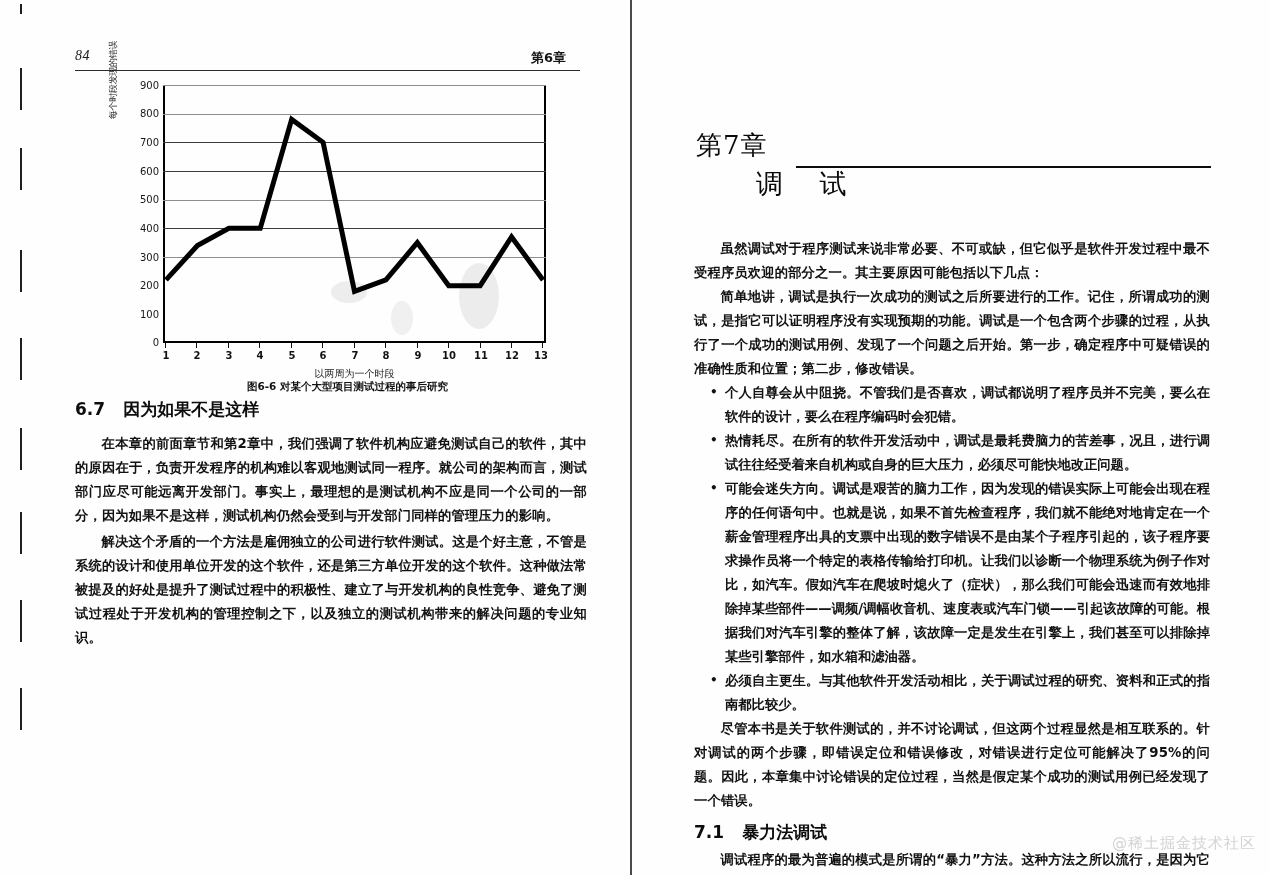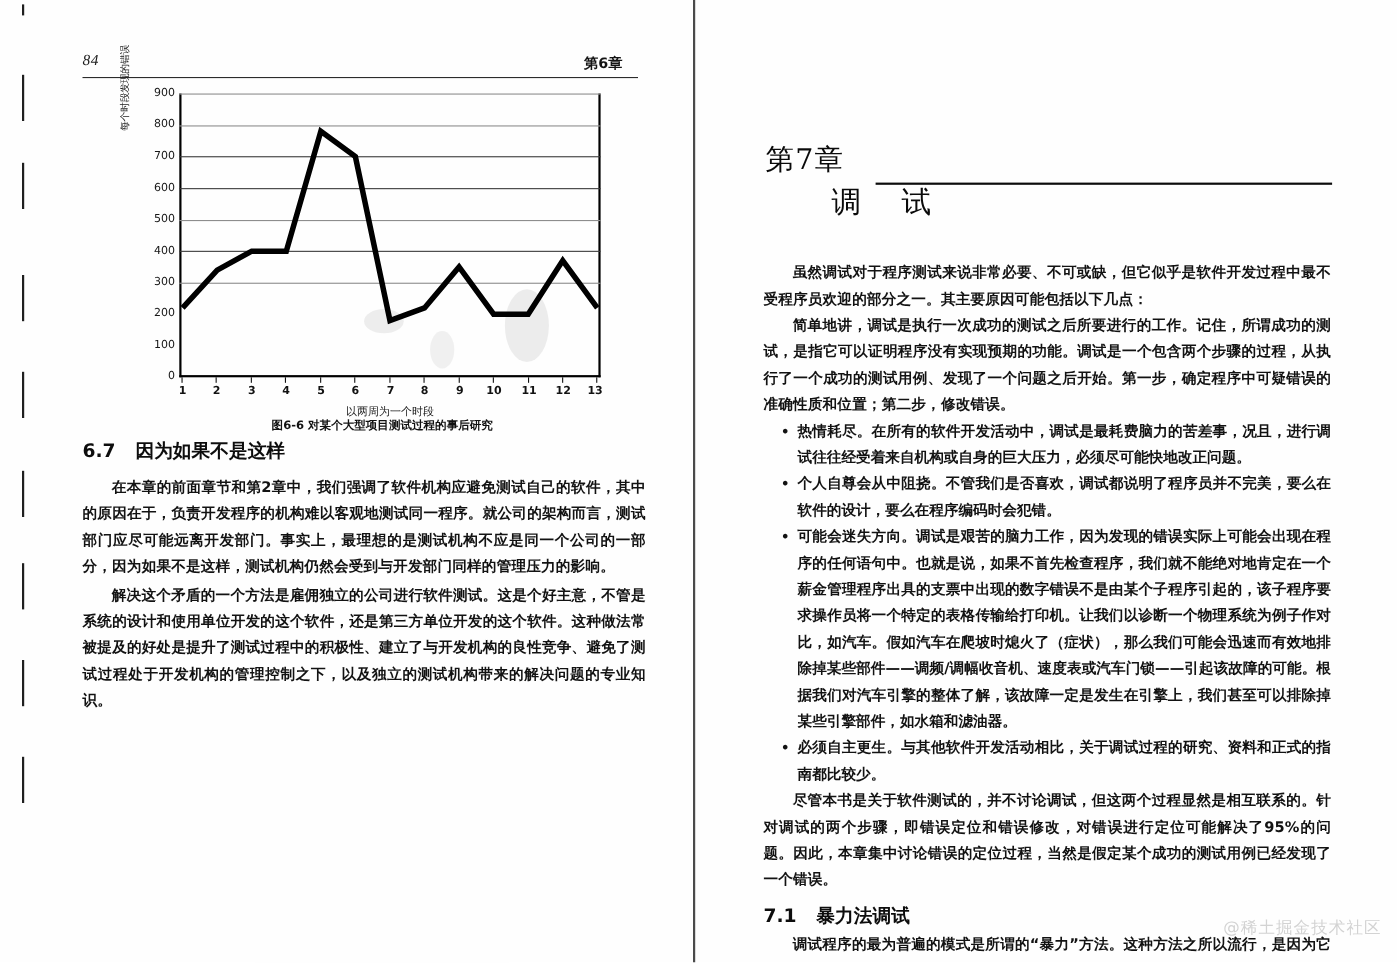--- a/index.html
+++ b/index.html
@@ -452,22 +452,22 @@
       <div class="chapter-num">第7章</div>
       <div class="chapter-rule"></div>
       <div class="chapter-title">调  试</div>
     </div>
 
     <div class="rp-body">
       <p class="body-p indent">虽然调试对于程序测试来说非常必要、不可或缺，但它似乎是软件开发过程中最不受程序员欢迎的部分之一。其主要原因可能包括以下几点：</p>
       <p class="body-p indent">简单地讲，调试是执行一次成功的测试之后所要进行的工作。记住，所谓成功的测试，是指它可以证明程序没有实现预期的功能。调试是一个包含两个步骤的过程，从执行了一个成功的测试用例、发现了一个问题之后开始。第一步，确定程序中可疑错误的准确性质和位置；第二步，修改错误。</p>
 
       <ul class="bullet-list">
+        <li>个人自尊会从中阻挠。不管我们是否喜欢，调试都说明了程序员并不完美，要么在软件的设计，要么在程序编码时会犯错。</li>
         <li>热情耗尽。在所有的软件开发活动中，调试是最耗费脑力的苦差事，况且，进行调试往往经受着来自机构或自身的巨大压力，必须尽可能快地改正问题。</li>
-        <li>个人自尊会从中阻挠。不管我们是否喜欢，调试都说明了程序员并不完美，要么在软件的设计，要么在程序编码时会犯错。</li>
         <li>可能会迷失方向。调试是艰苦的脑力工作，因为发现的错误实际上可能会出现在程序的任何语句中。也就是说，如果不首先检查程序，我们就不能绝对地肯定在一个薪金管理程序出具的支票中出现的数字错误不是由某个子程序引起的，该子程序要求操作员将一个特定的表格传输给打印机。让我们以诊断一个物理系统为例子作对比，如汽车。假如汽车在爬坡时熄火了（症状），那么我们可能会迅速而有效地排除掉某些部件——调频/调幅收音机、速度表或汽车门锁——引起该故障的可能。根据我们对汽车引擎的整体了解，该故障一定是发生在引擎上，我们甚至可以排除掉某些引擎部件，如水箱和滤油器。</li>
         <li>必须自主更生。与其他软件开发活动相比，关于调试过程的研究、资料和正式的指南都比较少。</li>
       </ul>
 
       <p class="body-p indent">尽管本书是关于软件测试的，并不讨论调试，但这两个过程显然是相互联系的。针对调试的两个步骤，即错误定位和错误修改，对错误进行定位可能解决了95%的问题。因此，本章集中讨论错误的定位过程，当然是假定某个成功的测试用例已经发现了一个错误。</p>
 
       <div class="sec71 sec-head">
         <span class="sec-num">7.1</span><span class="sec-title">暴力法调试</span>
       </div>
 

